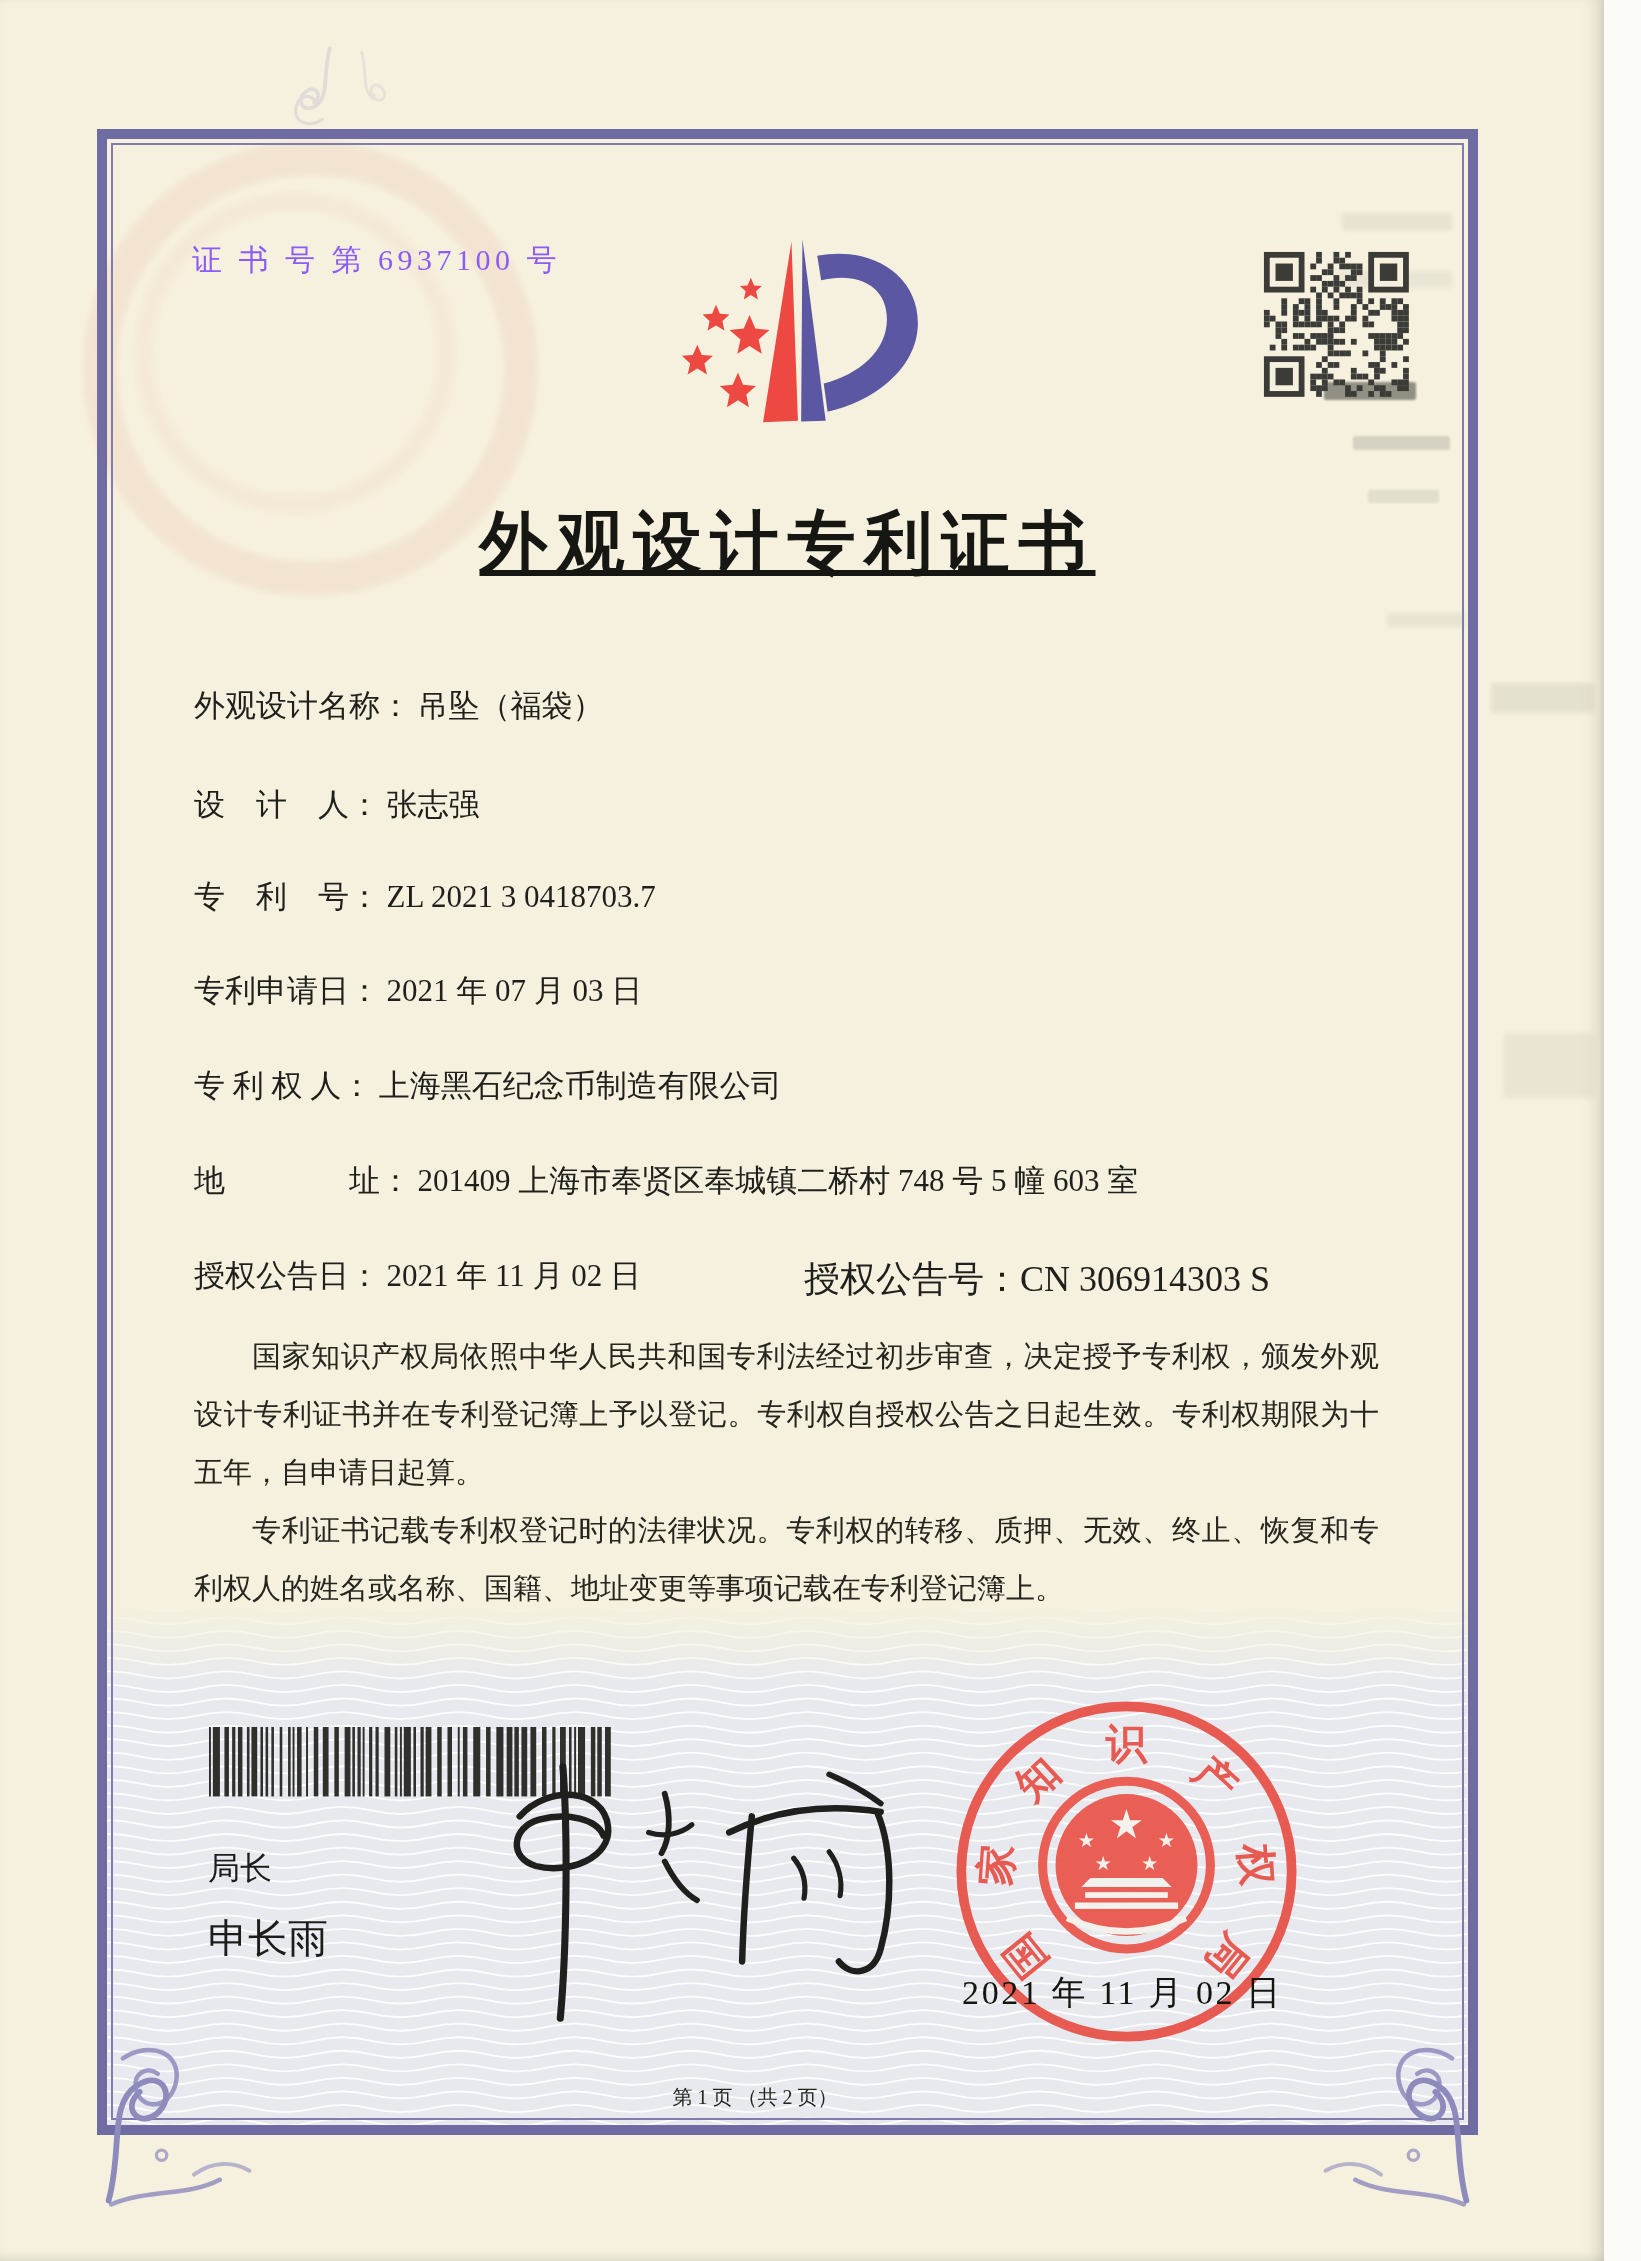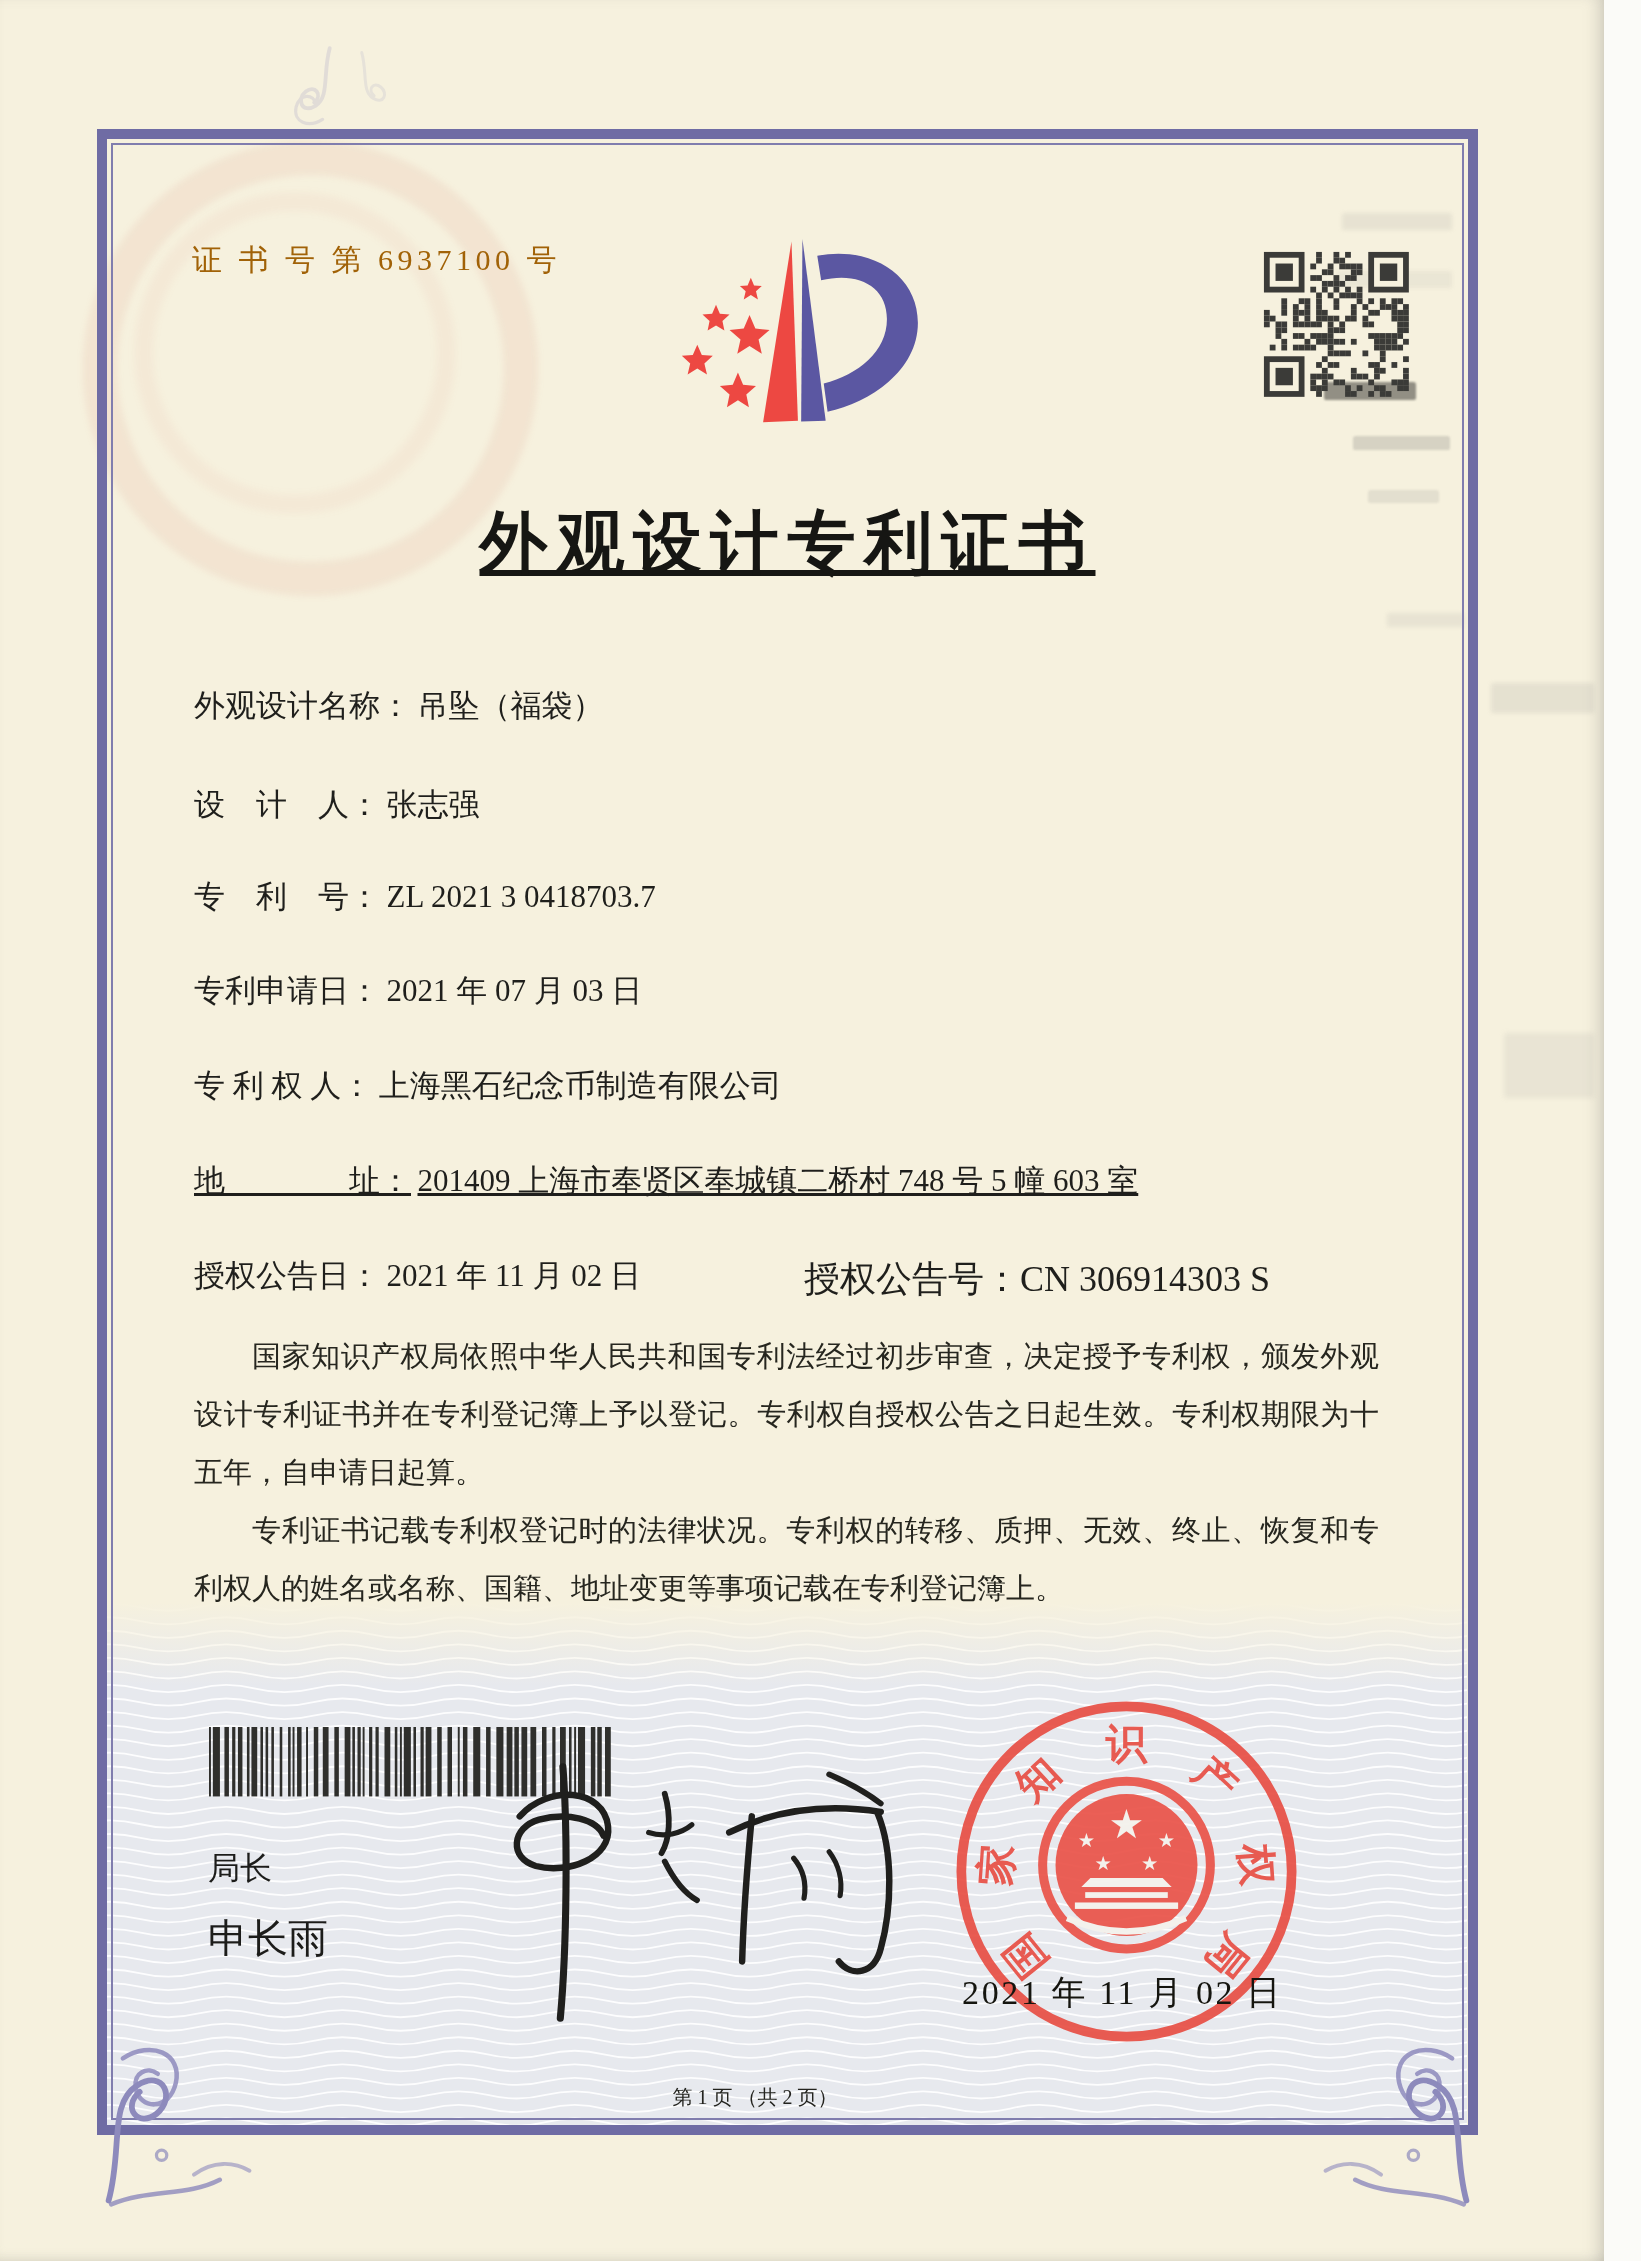--- a/index.html
+++ b/index.html
@@ -17,21 +17,21 @@
   
   #waveband{position:absolute;left:107px;top:1602px;width:1360px;height:524px;overflow:hidden;}
   #wavefade{position:absolute;left:0;top:0;width:100%;height:84px;
             background:linear-gradient(#f6f1de, rgba(246,241,222,0));}
   
   #frame-band{position:absolute;left:97px;top:129px;width:1381px;height:2006px;
               border:10.3px solid #6f6ca4;box-sizing:border-box;pointer-events:none;}
   #frame-line{position:absolute;left:111px;top:143px;width:1353px;height:1977px;
               border:2.6px solid #807dae;box-sizing:border-box;pointer-events:none;}
   
-  #cert-no{position:absolute;left:192px;top:240px;font-size:30px;letter-spacing:4.5px;color:#a16207;}
+  #cert-no{position:absolute;left:192px;top:240px;font-size:30px;letter-spacing:4.5px;color:#8b5cf6;}
   #title{position:absolute;left:97px;width:1381px;top:498px;text-align:center;
          font-size:68px;font-weight:700;letter-spacing:9px;color:#161613;text-decoration:underline;}
   .frow{position:absolute;left:194px;font-size:31px;white-space:nowrap;color:#1f1f1c;}
   .frow .fvalue{margin-left:6.5px;}
   .frow2{position:absolute;font-size:36px;white-space:nowrap;color:#1f1f1c;}
   #body-text{position:absolute;left:194px;top:1327px;width:1185px;font-size:29px;line-height:58px;
              color:#26261f;text-align:justify;}
   #body-text p{margin:0;text-indent:2em;}
   #sig-block{position:absolute;left:208px;top:1847px;font-size:32px;color:#1c1c1a;}
   #sig-name{position:absolute;left:208px;top:1911px;font-size:40px;color:#1c1c1a;}
@@ -374,21 +374,21 @@
   </div>
   <div class="frow" style="top:876px;">
     <span class="flabel">专　利　号：</span><span class="fvalue">ZL 2021 3 0418703.7</span>
   </div>
   <div class="frow" style="top:970px;">
     <span class="flabel">专利申请日：</span><span class="fvalue">2021 年 07 月 03 日</span>
   </div>
   <div class="frow" style="top:1065px;">
     <span class="flabel">专 利 权 人：</span><span class="fvalue">上海黑石纪念币制造有限公司</span>
   </div>
-  <div class="frow" style="top:1160px;text-decoration:underline;">
+  <div class="frow" style="top:1160px;">
     <span class="flabel">地　　　　址：</span><span class="fvalue">201409 上海市奉贤区奉城镇二桥村 748 号 5 幢 603 室</span>
   </div>
   <div class="frow" style="top:1255px;">
     <span class="flabel">授权公告日：</span><span class="fvalue">2021 年 11 月 02 日</span>
   </div>
   <div class="frow2" style="left:804px;top:1255px;">
     <span class="flabel">授权公告号：</span><span class="fvalue">CN 306914303 S</span>
   </div>
 
   <div id="body-text">

